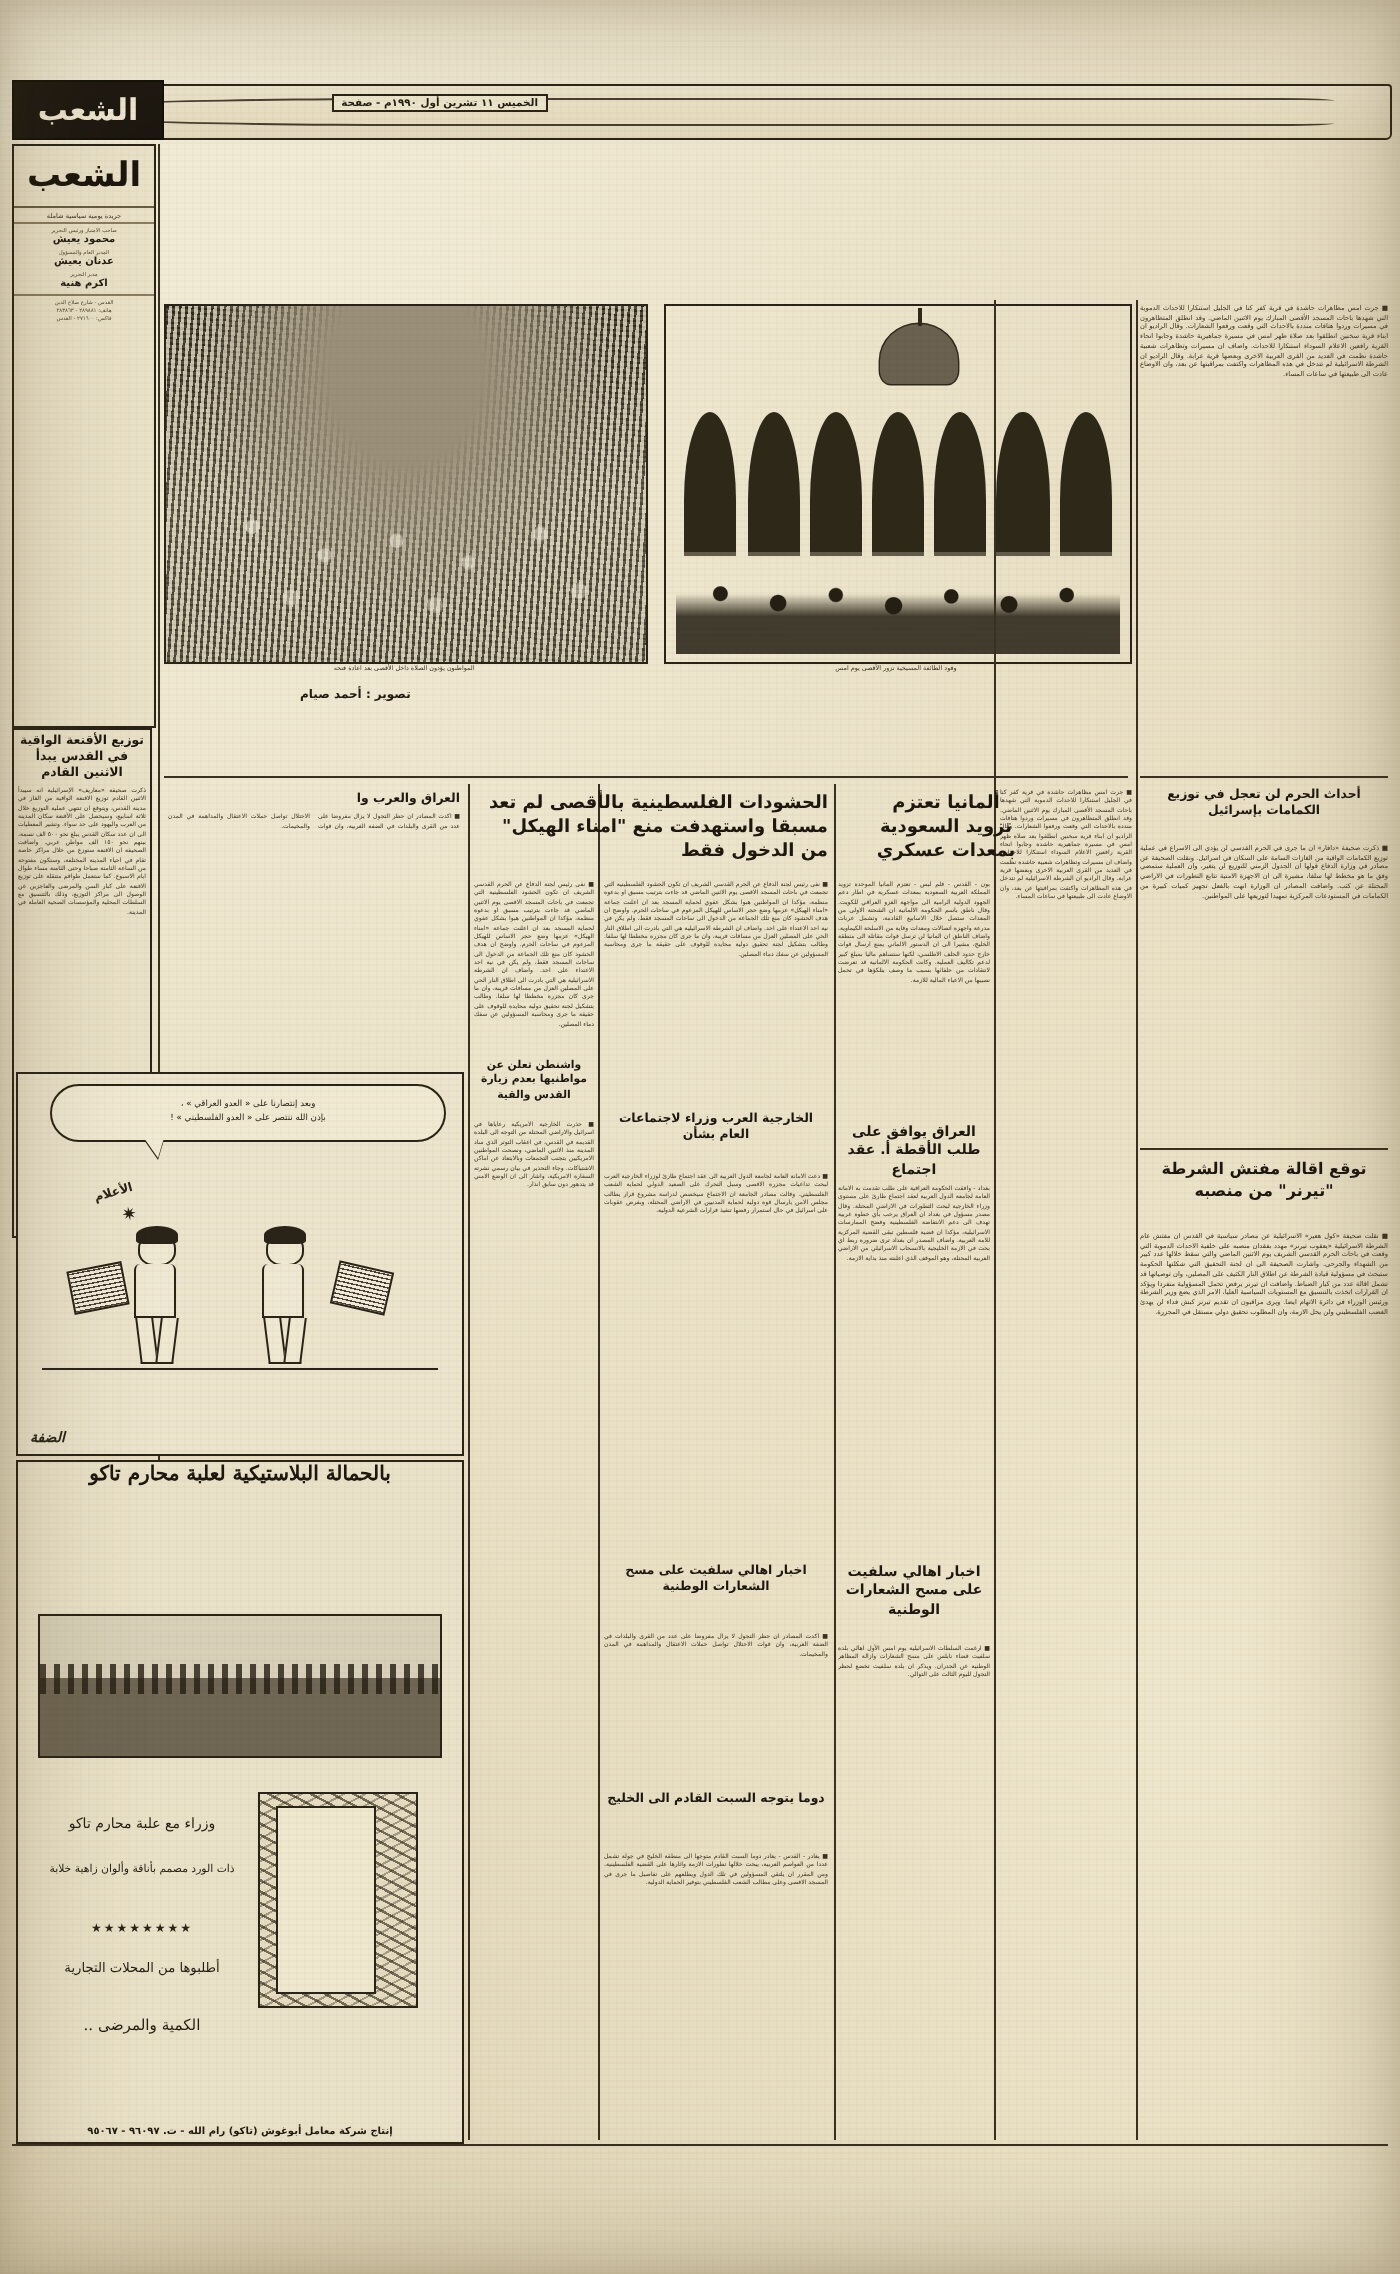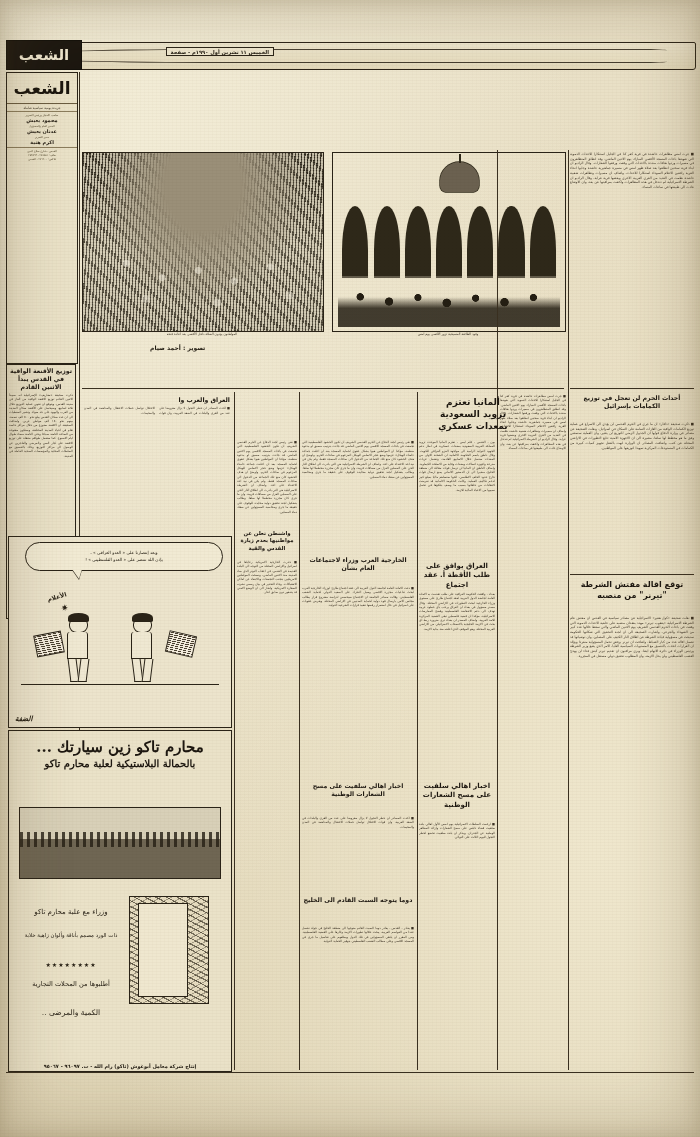--- a/index.html
+++ b/index.html
@@ -365,20 +365,21 @@
   <div class="shl sz7" style="position:absolute;left:419px;top:562px;width:76px;">العراق يوافق على طلب الأقطة أ. عقد اجتماع</div>
   <div class="colbox" style="left:419px;top:592px;width:76px;height:182px;">
     <div class="body-col" style="height:182px;">بغداد - وافقت الحكومة العراقية على طلب تقدمت به الامانة العامة لجامعة الدول العربية لعقد اجتماع طارئ على مستوى وزراء الخارجية لبحث التطورات في الاراضي المحتلة. وقال مصدر مسؤول في بغداد ان العراق يرحب بأي خطوة عربية تهدف الى دعم الانتفاضة الفلسطينية وفضح الممارسات الاسرائيلية، مؤكدا ان قضية فلسطين تبقى القضية المركزية للامة العربية. واضاف المصدر ان بغداد ترى ضرورة ربط اي بحث في الازمة الخليجية بالانسحاب الاسرائيلي من الاراضي العربية المحتلة، وهو الموقف الذي اعلنته منذ بداية الازمة.</div>
   </div>
 
   <div class="shl sz7" style="position:absolute;left:419px;top:782px;width:76px;">اخبار اهالي سلفيت على مسح الشعارات الوطنية</div>
   <div class="colbox" style="left:419px;top:822px;width:76px;height:246px;">
     <div class="body-col" style="height:246px;">■ ارغمت السلطات الاسرائيلية يوم امس الأول اهالي بلدة سلفيت قضاء نابلس على مسح الشعارات وازالة المظاهر الوطنية عن الجدران. ويذكر ان بلدة سلفيت تخضع لحظر التجول لليوم الثالث على التوالي.</div>
   </div>
 
+  <div class="shl sz9" style="position:absolute;left:238px;top:396px;width:176px;text-align:right;">الحشودات الفلسطينية بالأقصى لم تعد مسبقا واستهدفت منع "امناء الهيكل" من الدخول فقط</div>
   <div class="colbox" style="left:302px;top:440px;width:112px;height:110px;">
     <div class="body-col" style="height:110px;">■ نفى رئيس لجنة الدفاع عن الحرم القدسي الشريف ان تكون الحشود الفلسطينية التي تجمعت في باحات المسجد الاقصى يوم الاثنين الماضي قد جاءت بترتيب مسبق او بدعوة منظمة، مؤكدا ان المواطنين هبوا بشكل عفوي لحماية المسجد بعد ان اعلنت جماعة «امناء الهيكل» عزمها وضع حجر الاساس للهيكل المزعوم في ساحات الحرم. واوضح ان هدف الحشود كان منع تلك الجماعة من الدخول الى ساحات المسجد فقط، ولم يكن في نية احد الاعتداء على احد. واضاف ان الشرطة الاسرائيلية هي التي بادرت الى اطلاق النار الحي على المصلين العزل من مسافات قريبة، وان ما جرى كان مجزرة مخططا لها سلفا. وطالب بتشكيل لجنة تحقيق دولية محايدة للوقوف على حقيقة ما جرى ومحاسبة المسؤولين عن سفك دماء المصلين.</div>
   </div>
 
   <div class="shl sz6" style="position:absolute;left:302px;top:556px;width:112px;">الخارجية العرب وزراء لاجتماعات العام بشأن</div>
   <div class="colbox" style="left:302px;top:586px;width:112px;height:186px;">
     <div class="body-col" style="height:186px;">■ دعت الامانة العامة لجامعة الدول العربية الى عقد اجتماع طارئ لوزراء الخارجية العرب لبحث تداعيات مجزرة الاقصى وسبل التحرك على الصعيد الدولي لحماية الشعب الفلسطيني. وقالت مصادر الجامعة ان الاجتماع سيخصص لدراسة مشروع قرار يطالب مجلس الامن بارسال قوة دولية لحماية المدنيين في الاراضي المحتلة، وبفرض عقوبات على اسرائيل في حال استمرار رفضها تنفيذ قرارات الشرعية الدولية.</div>
   </div>
 
   <div class="shl sz6" style="position:absolute;left:302px;top:782px;width:112px;">اخبار اهالي سلفيت على مسح الشعارات الوطنية</div>
@@ -421,21 +422,20 @@
       <div class="tm-legs"></div>
     </div>
     <div class="toon-paper" style="left:26px;top:96px;"></div>
     <div class="toon-paper" style="left:158px;top:96px;transform:rotate(13deg);"></div>
     <div id="toon-sign">الأعلام</div>
     <div id="toon-sign2">✷</div>
     <div id="toon-signature">الضفة</div>
   </div>
 
   <div id="ad">
-    <div class="ad-script" id="ad-l1">محارم تاكو زين سيارتك ...</div>
     <div class="ad-script" id="ad-l2">بالحمالة البلاستيكية لعلبة محارم تاكو</div>
     <div id="ad-photo"></div>
     <div id="ad-box-img">
         <div class="b"></div>
       </div>
     <div class="ad-text" style="left:12px;top:176px;width:100px;font-size:7px;line-height:11px;">وزراء مع علبة محارم تاكو</div>
     <div class="ad-text" style="left:10px;top:200px;width:104px;font-size:5.4px;line-height:8px;">ذات الورد مصمم بأناقة وألوان زاهية خلابة</div>
     <div id="ad-stars">★★★★★★★★</div>
     <div class="ad-text" style="left:10px;top:248px;width:104px;font-size:6.6px;line-height:10px;">أطلبوها من المحلات التجارية</div>
     <div class="ad-text" style="left:10px;top:276px;width:104px;font-size:7.6px;line-height:11px;">الكمية والمرضى ..</div>

